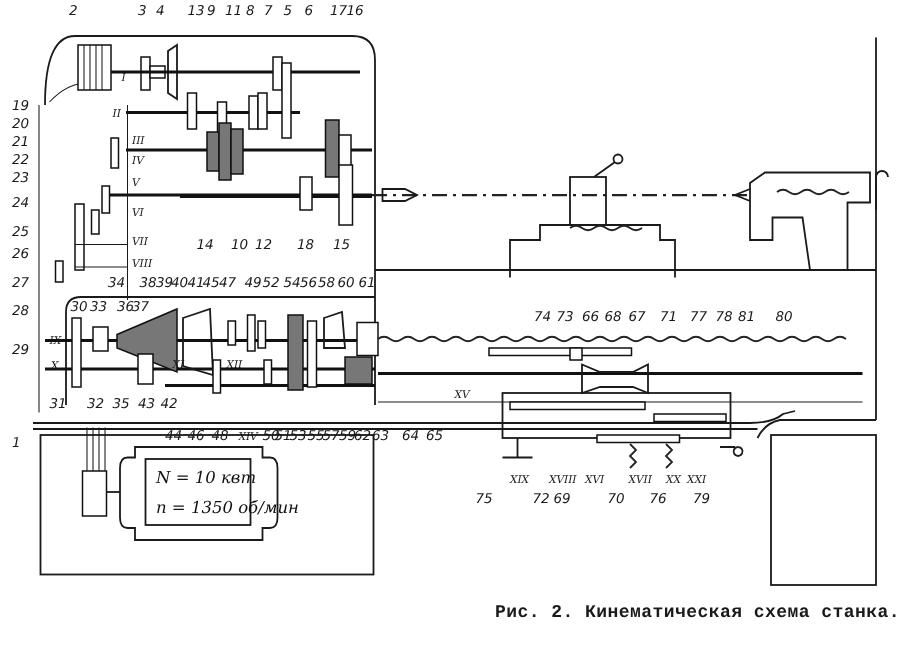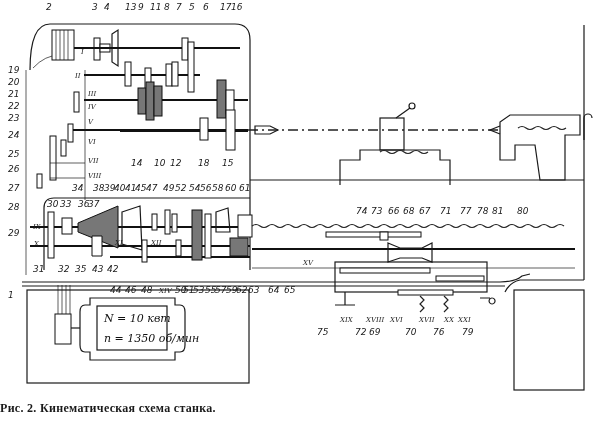--- a/index.html
+++ b/index.html
@@ -7,21 +7,21 @@
   svg{position:absolute;left:0;top:0;}
   .lbl{font-family:"DejaVu Sans",sans-serif;font-style:italic;font-size:9px;fill:#1a1a1a;}
   .rom{font-family:"DejaVu Serif",serif;font-style:italic;font-size:7px;fill:#1a1a1a;}
   .ln{stroke:#1a1a1a;fill:none;stroke-width:1.2;}
   .thin{stroke:#1a1a1a;fill:none;stroke-width:0.7;}
   .shaft{stroke:#111;stroke-width:2;fill:none;}
   .gear{fill:#fff;stroke:#111;stroke-width:1;}
   .gearf{fill:#777;stroke:#111;stroke-width:1;}
   .dash{stroke:#222;stroke-width:1.5;stroke-dasharray:10 4 2 4;fill:none;}
   .wave{stroke:#222;stroke-width:1.2;fill:none;}
-  .caption{position:absolute;left:0;width:600px;top:401px;text-align:left;font-family:Liberation Serif, serif;font-weight:bold;font-size:12px;letter-spacing:0.3px;}
+  .caption{position:absolute;left:0;width:600px;top:401px;text-align:right;font-family:Liberation Mono, monospace;font-weight:bold;font-size:12px;letter-spacing:0.3px;}
   .motor-txt{font-family:"DejaVu Serif",serif;font-style:italic;font-size:11px;fill:#111;}
 </style>
 </head>
 <body>
 
 <svg width="600" height="430" viewBox="0 0 600 430">
 
   <path class="ln" d="M30 70 Q30 24 50 24 L235 24 Q250 24 250 40 L250 270"></path>
   <path class="thin" d="M26 70 L26 275 M33 68 Q45 55 60 55"></path>
 

